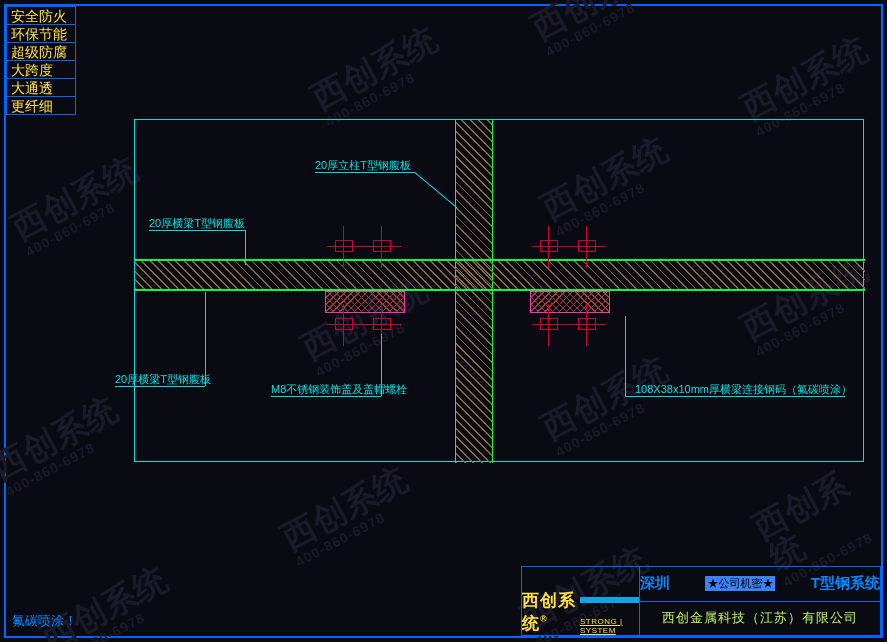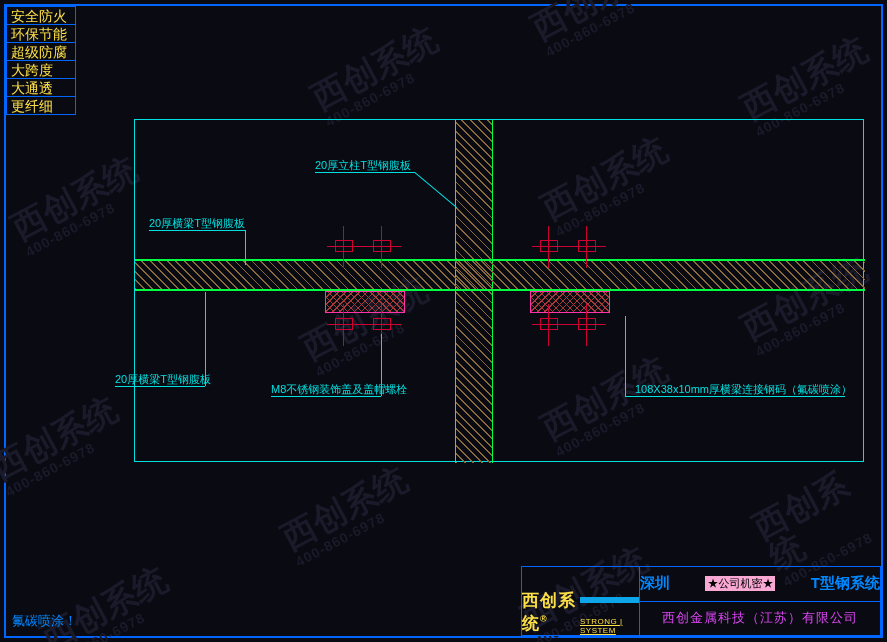--- a/index.html
+++ b/index.html
@@ -107,22 +107,22 @@
     width: 118px;
     border-right: 1px solid #0066ff;
     display:flex; flex-direction:row; align-items:flex-end; justify-content:center;
     color:#fde047;
   }
   .tb-left .brand { font-size:17px; font-weight:bold; letter-spacing:1px;}
   .tb-left .brand sup{ font-size:9px; }
   .tb-left .eng{ font-size:8px; letter-spacing:0.5px; border-top:6px solid #0ea5e9; padding-top:14px; margin-top:1px;text-decoration:underline;}
   .tb-right{ flex:1; display:flex; flex-direction:column;}
   .tb-r-top{ flex:1; border-bottom:1px solid #0066ff; display:flex; align-items:center; justify-content:space-between; color:#0088ff; font-size:15px; font-weight:bold;}
-  .tb-r-top .chip{ background:#f9a8d4; color:#000; font-size:11px; padding:0 2px; margin:0 2px; font-weight:normal;}
-  .tb-r-bot{ flex:1; display:flex; align-items:center; justify-content:center; color:#d946ef; font-size:13px; letter-spacing:1px;}
+  .tb-r-top .chip{ background:#3b82f6; color:#000; font-size:11px; padding:0 2px; margin:0 2px; font-weight:normal;}
+  .tb-r-bot{ flex:1; display:flex; align-items:center; justify-content:center; color:#bef264; font-size:13px; letter-spacing:1px;}
   .patent{
     position:absolute; left:12px; bottom:12px;
     color:#0088ff; font-size:13px;
   }
 </style>
 </head>
 <body>
 
 <div class="outer-frame"></div>
 

